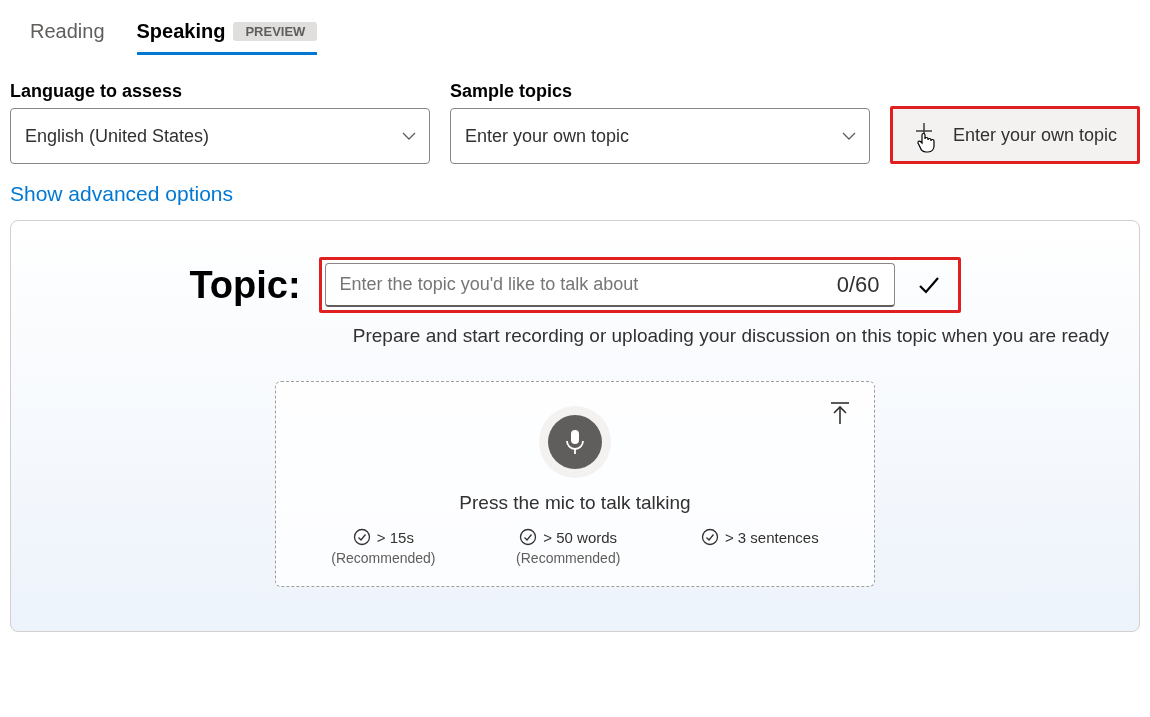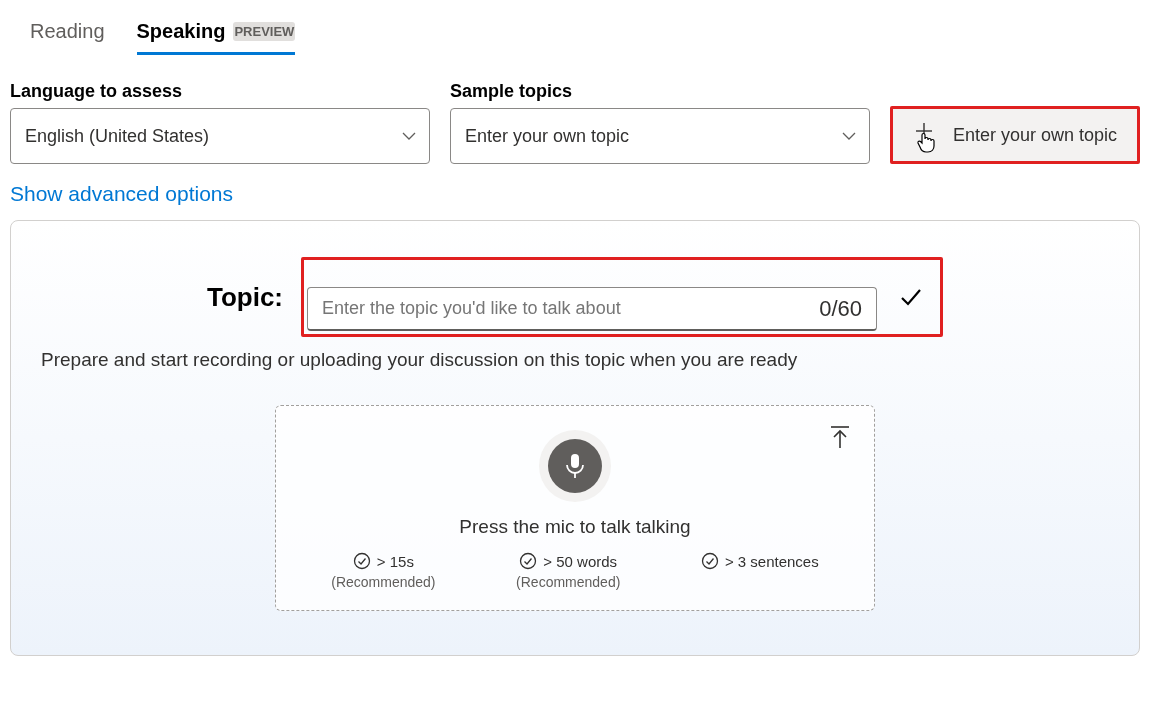--- a/index.html
+++ b/index.html
@@ -40,21 +40,21 @@
       right: 0;
       bottom: -2px;
       height: 3px;
       background: #0078d4;
     }
     .badge {
       background: #e1dfdd;
       color: #605e5c;
       font-size: 13px;
       font-weight: 600;
-      padding: 2px 1px;
+      padding: 2px 12px;
       border-radius: 3px;
     }
     .controls-row {
       display: flex;
       gap: 20px;
       align-items: flex-end;
       margin-bottom: 18px;
     }
     .control-group { display: flex; flex-direction: column; gap: 6px; }
     .control-label { font-size: 18px; font-weight: 600; color: #000; }
@@ -104,55 +104,54 @@
       padding: 36px 30px 44px;
       background: linear-gradient(180deg, #ffffff 0%, #edf3fb 100%);
     }
     .topic-row {
       display: flex;
       align-items: center;
       justify-content: center;
       gap: 18px;
       margin-bottom: 12px;
     }
-    .topic-label { font-size: 26px; font-weight: 600; color: #000; }
+    .topic-label { font-size: 38px; font-weight: 600; color: #000; }
     .topic-input-wrap {
       display: flex;
       align-items: center;
       border: 3px solid #e02020;
       border-radius: 2px;
       padding: 3px;
     }
     .topic-input {
       width: 570px;
       height: 44px;
       border: 1px solid #8a8886;
       border-bottom: 2px solid #605e5c;
       border-radius: 4px;
       background: #fff;
       display: flex;
       align-items: center;
       justify-content: space-between;
       padding: 0 14px;
       font-size: 18px;
-      margin-top: 24px;
     }
     .topic-input .placeholder { color: #767676; }
     .topic-input .counter { color: #323130; font-size: 22px; }
     .check-btn {
       width: 52px;
       height: 44px;
       display: flex;
       align-items: center;
       justify-content: center;
       cursor: pointer;
       margin-left: 8px;
     }
     .instruction {
-      text-align: left;
+      text-align: right;
       font-size: 19px;
       color: #323130;
       margin-bottom: 34px;
     }
     .mic-card {
       width: 600px;
       margin: 0 auto;
       border: 1px dashed #a19f9d;
       border-radius: 6px;
       padding: 24px 28px 20px;

